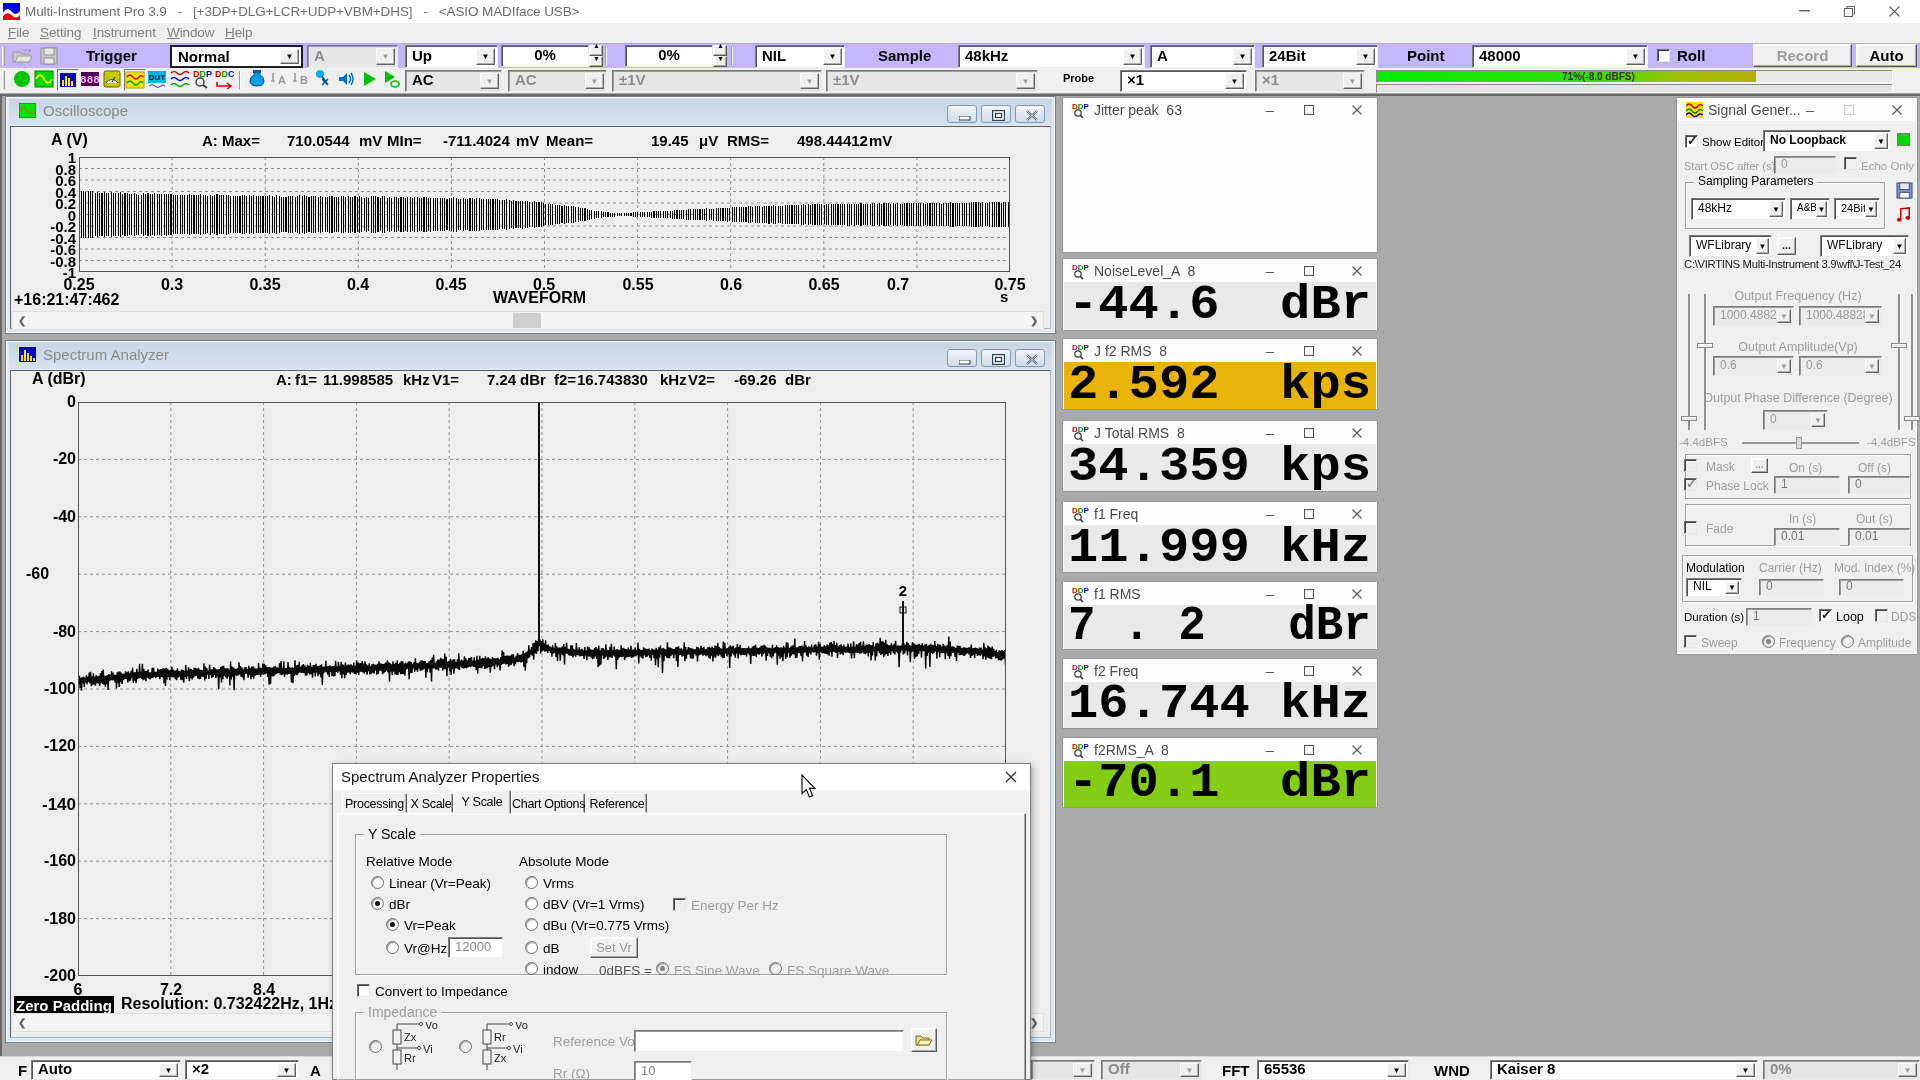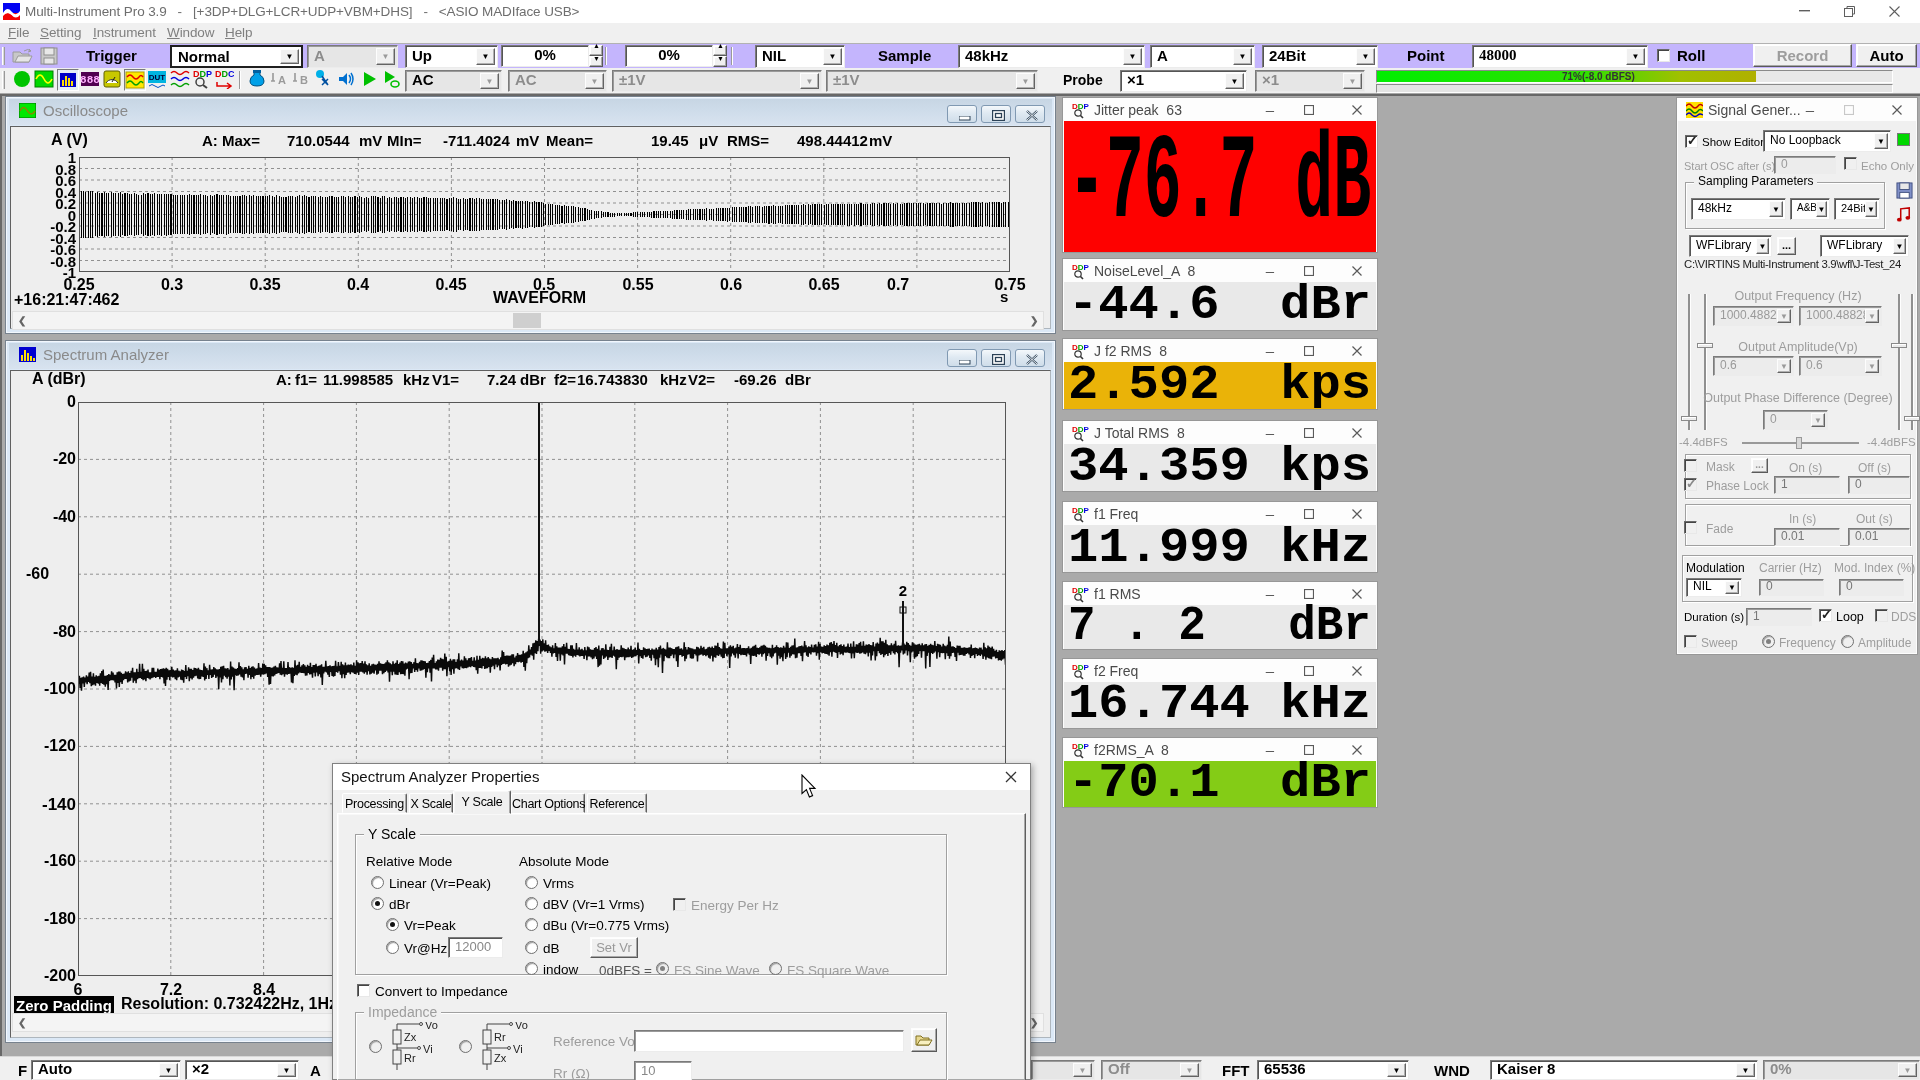--- a/index.html
+++ b/index.html
@@ -126,21 +126,21 @@
     </div>
     <div class="fld" style="left:1150px;top:1px;width:105px;height:23px;">
       <span class="ctext" style="color:#000;line-height:19px">A</span>
       <div class="da"></div>
     </div>
     <div class="fld" style="left:1262px;top:1px;width:116px;height:23px;">
       <span class="ctext" style="color:#000;line-height:19px">24Bit</span>
       <div class="da"></div>
     </div>
     <span class="abs b" style="left:1407px;top:3px;font-size:15px">Point</span>
-    <div class="fld" style="left:1472px;top:1px;width:176px;height:23px;font-family:Liberation Serif, serif;">
+    <div class="fld" style="left:1472px;top:1px;width:176px;height:23px;">
       <span class="ctext" style="color:#000;line-height:19px">48000</span>
       <div class="da"></div>
     </div>
     <div class="cb" style="left:1657px;top:5px"></div>
     <span class="abs b" style="left:1677px;top:3px;font-size:15px">Roll</span>
     <div class="btn" style="left:1753px;top:0px;width:99px;height:23px;color:#9d9d9d;line-height:21px">Record</div>
     <div class="btn" style="left:1856px;top:0px;width:61px;height:23px;line-height:21px">Auto</div>
   </div>
 <div class="abs" style="left:0;top:68px;width:1920px;height:26px;background:#f0f0f0;border-bottom:1px solid #a8a8a8">
     <div class="grip" style="left:2px"></div>
@@ -262,21 +262,21 @@
       <div class="da dag"></div>
     </div>
     <div class="fldg" style="left:612px;top:2px;width:210px;height:22px;">
       <span class="ctext" style="color:#8c8c8c;line-height:18px">±1V</span>
       <div class="da dag"></div>
     </div>
     <div class="fldg" style="left:826px;top:2px;width:212px;height:22px;">
       <span class="ctext" style="color:#8c8c8c;line-height:18px">±1V</span>
       <div class="da dag"></div>
     </div>
-    <span class="abs b" style="left:1063px;top:4px;font-size:14px">Probe</span>
+    <span class="abs b" style="left:1063px;top:4px;font-size:11px">Probe</span>
     <div class="fld" style="left:1120px;top:2px;width:127px;height:22px;">
       <span class="ctext" style="color:#000;line-height:18px">×1</span>
       <div class="da"></div>
     </div>
     <div class="fldg" style="left:1255px;top:2px;width:110px;height:22px;">
       <span class="ctext" style="color:#8c8c8c;line-height:18px">×1</span>
       <div class="da dag"></div>
     </div>
     <div class="abs" style="left:1376px;top:2px;width:517px;height:13px;background:#e8e8e8;border:1px solid;border-color:#8a8a8a #fff #fff #8a8a8a">
 <div class="abs" style="left:0;top:0;height:11px;width:379px;background:linear-gradient(90deg,#00ee00 0%,#30e000 55%,#a0c000 80%,#b0b000 100%)"></div>
@@ -464,23 +464,20 @@
 <div class="tool" style="left:1062px;top:97px;width:316px;height:156px">
     <div class="tool-title"><svg class="abs" style="left:8px;top:3px" width="17" height="17" viewBox="0 0 17 17">
         <text x="0" y="7" font-size="8" font-weight="bold" font-family="Liberation Sans"><tspan fill="#e00000">D</tspan><tspan fill="#00a000">D</tspan><tspan fill="#0000e0">P</tspan></text>
         <circle cx="6" cy="11" r="3.2" fill="none" stroke="#333" stroke-width="1.2"></circle>
         <line x1="8.5" y1="13.5" x2="11" y2="16" stroke="#333" stroke-width="1.6"></line>
       </svg><span class="abs" style="left:30px;top:3px">Jitter peak  63</span><span class="tbx" style="left:196px;top:1px">–</span><svg class="abs" style="left:240px;top:6px" width="10" height="10" viewBox="0 0 10 10">
         <rect x="0.5" y="0.5" width="9" height="9" fill="none" stroke="#5a5a5a" stroke-width="1.2"></rect>
       </svg><svg class="abs" style="left:288px;top:6px" width="10" height="10" viewBox="0 0 10 10">
         <path d="M0.5 0.5 L9.5 9.5 M9.5 0.5 L0.5 9.5" stroke="#5a5a5a" stroke-width="1.2"></path>
       </svg></div>
-    <div class="abs" style="left:1px;right:1px;top:23px;height:131px;background:#fe0100">
-      <span class="val" style="left:4px;top:50%;transform:translateY(-52%) scaleX(0.526);font-size:120px">-76.7 dB</span>
-    </div>
   </div>
 <div class="tool" style="left:1062px;top:258px;width:316px;height:73px">
     <div class="tool-title"><svg class="abs" style="left:8px;top:3px" width="17" height="17" viewBox="0 0 17 17">
         <text x="0" y="7" font-size="8" font-weight="bold" font-family="Liberation Sans"><tspan fill="#e00000">D</tspan><tspan fill="#00a000">D</tspan><tspan fill="#0000e0">P</tspan></text>
         <circle cx="6" cy="11" r="3.2" fill="none" stroke="#333" stroke-width="1.2"></circle>
         <line x1="8.5" y1="13.5" x2="11" y2="16" stroke="#333" stroke-width="1.6"></line>
       </svg><span class="abs" style="left:30px;top:3px">NoiseLevel_A  8</span><span class="tbx" style="left:196px;top:1px">–</span><svg class="abs" style="left:240px;top:6px" width="10" height="10" viewBox="0 0 10 10">
         <rect x="0.5" y="0.5" width="9" height="9" fill="none" stroke="#5a5a5a" stroke-width="1.2"></rect>
       </svg><svg class="abs" style="left:288px;top:6px" width="10" height="10" viewBox="0 0 10 10">
         <path d="M0.5 0.5 L9.5 9.5 M9.5 0.5 L0.5 9.5" stroke="#5a5a5a" stroke-width="1.2"></path>
@@ -581,21 +578,21 @@
         <path d="M0 13 Q3 9 6 13 Q9 16 12 13 Q14 11 17 13" stroke="#0000c0" stroke-width="1.4" fill="none"></path>
       </svg><span class="abs" style="left:30px;top:3px">Signal Gener...</span><span class="tbx" style="left:122px;top:1px">–</span><svg class="abs" style="left:166px;top:6px" width="10" height="10" viewBox="0 0 10 10">
         <rect x="0.5" y="0.5" width="9" height="9" fill="none" stroke="#c8c8c8" stroke-width="1.2"></rect>
       </svg><svg class="abs" style="left:214px;top:6px" width="10" height="10" viewBox="0 0 10 10">
         <path d="M0.5 0.5 L9.5 9.5 M9.5 0.5 L0.5 9.5" stroke="#5a5a5a" stroke-width="1.2"></path>
       </svg></div>
     <div class="abs" style="left:1px;top:23px;right:1px;bottom:1px;background:#f0f0f0"></div>
     <div class="cb ck" style="left:8px;top:37px"></div>
     <span class="lbl" style="left:25px;top:38px;font-size:11.5px">Show Editor</span>
     <div class="fld" style="left:86px;top:32px;width:128px;height:22px;background:#fff">
-      <span class="ctext" style="font-size:12px;font-weight:normal;color:#000;line-height:18px">No Loopback</span>
+      <span class="ctext" style="font-size:12px;font-weight:bold;color:#000;line-height:18px">No Loopback</span>
       <div class="da" style="width:14px"></div>
     </div>
     <div class="abs" style="left:220px;top:35px;width:13px;height:13px;background:#00d800;border:1px solid #777"></div>
     <span class="lbl gt" style="left:7px;top:62px;font-size:11px">Start OSC after (s)</span>
     <div class="fldg" style="left:97px;top:58px;width:62px;height:18px;background:#ececec">
       <span class="ctext" style="font-size:12px;font-weight:normal;color:#9a9a9a;line-height:14px">0</span>
     </div>
     <div class="cb cbg" style="left:167px;top:59px"></div>
     <span class="lbl gt" style="left:184px;top:62px;font-size:11.5px">Echo Only</span>
     <div class="grp" style="left:8px;top:84px;width:200px;height:47px">

